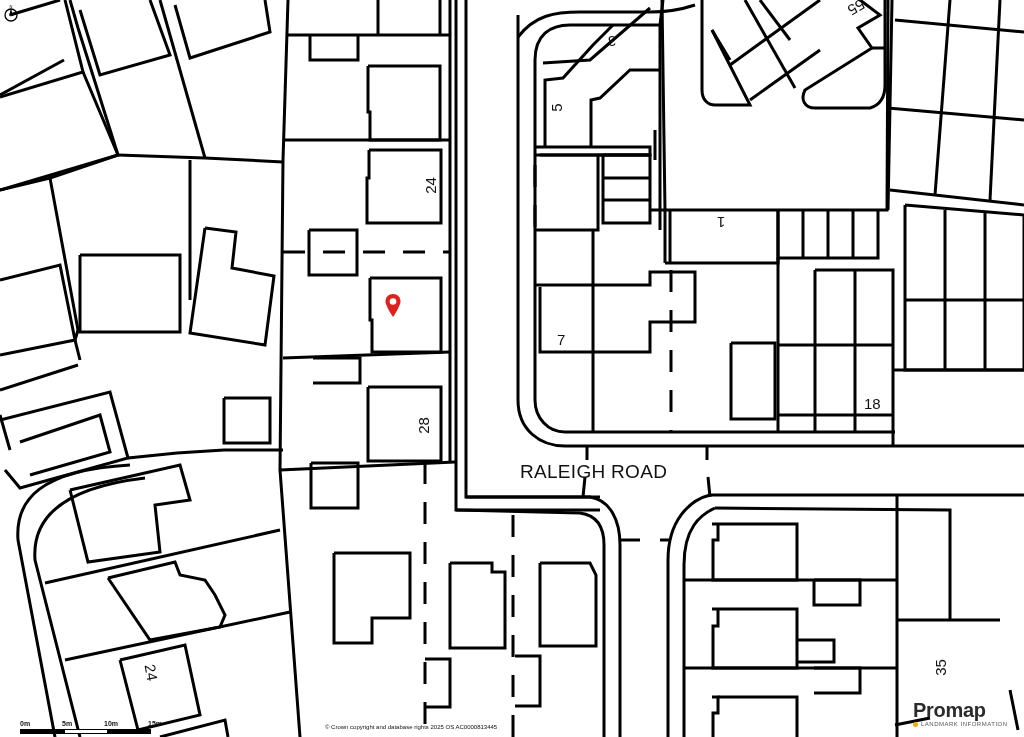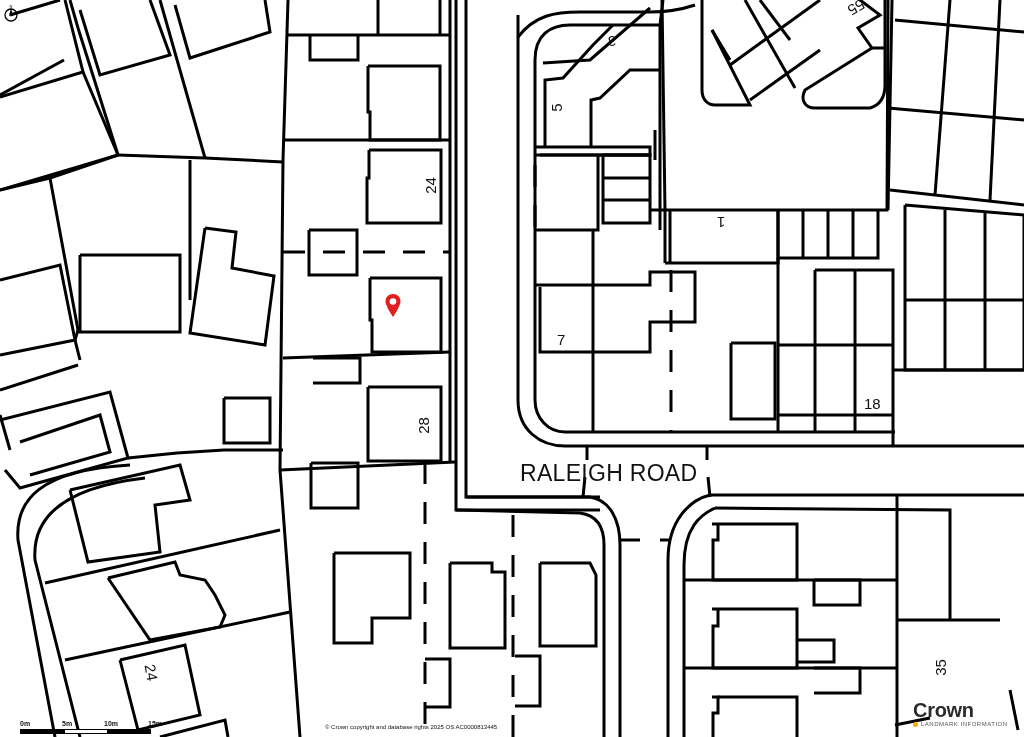--- a/index.html
+++ b/index.html
@@ -5,21 +5,21 @@
   html, body { margin: 0; padding: 0; background: #ffffff; }
   body { width: 1024px; height: 737px; overflow: hidden; position: relative; font-family: "Liberation Sans", sans-serif; }
   #map { position: absolute; left: 0; top: 0; width: 1024px; height: 737px; }
   #map .ln { fill: none; stroke: #000; stroke-width: 3; stroke-linejoin: miter; }
   #map .dash { fill: none; stroke: #000; stroke-width: 3; stroke-dasharray: 22 18; }
   .label { position: absolute; color: #111; font-family: "Liberation Sans", sans-serif; white-space: nowrap; line-height: 1; }
   .house-num { font-size: 15px; }
   .rot-90 { transform: rotate(-90deg); transform-origin: center center; }
   .rot-180 { transform: rotate(180deg); transform-origin: center center; }
   .rot-120 { transform: rotate(150deg); transform-origin: center center; }
-  .road-name { font-size: 23px; letter-spacing: 0.3px; }
+  .road-name { font-size: 19px; letter-spacing: 0.3px; }
   .scale-bar { position: absolute; left: 20px; top: 729px; width: 436px; height: 5px; display: flex; }
   .scale-seg { height: 5px; border: 1px solid #000; box-sizing: border-box; }
   .scale-label { position: absolute; top: 720px; font-size: 7px; font-weight: bold; color: #111; }
   .copyright { position: absolute; left: 325px; top: 724px; font-size: 6px; color: #111; }
   .brand { position: absolute; left: 913px; top: 700px; }
   .brand-name { font-size: 20px; font-weight: bold; color: #2b2b2b; letter-spacing: -0.3px; line-height: 1; }
   .brand-sub { display: flex; align-items: center; gap: 3px; font-size: 6px; color: #555; letter-spacing: 0.5px; margin-top: 1px; }
   .brand-dot { width: 5px; height: 5px; border-radius: 50%; }
   .pin { position: absolute; left: 384px; top: 293px; width: 18px; height: 26px; }
   .north { position: absolute; left: 2px; top: 4px; width: 18px; height: 18px; }
@@ -206,18 +206,18 @@
   <div class="scale-seg" style="width:43px; background:#000;"></div>
 </div>
 <div class="scale-label" style="left:20px;">0m</div>
 <div class="scale-label" style="left:62px;">5m</div>
 <div class="scale-label" style="left:104px;">10m</div>
 <div class="scale-label" style="left:148px;">15m</div>
 
 <div class="copyright">© Crown copyright and database rights 2025 OS AC0000813445</div>
 
 <div class="brand">
-  <div class="brand-name">Crown</div>
+  <div class="brand-name">Promap</div>
   <div class="brand-sub">
     <span class="brand-dot" style="background:#f2a900;"></span>
     <span>LANDMARK INFORMATION</span>
   </div>
 </div>
 
 </body></html>

